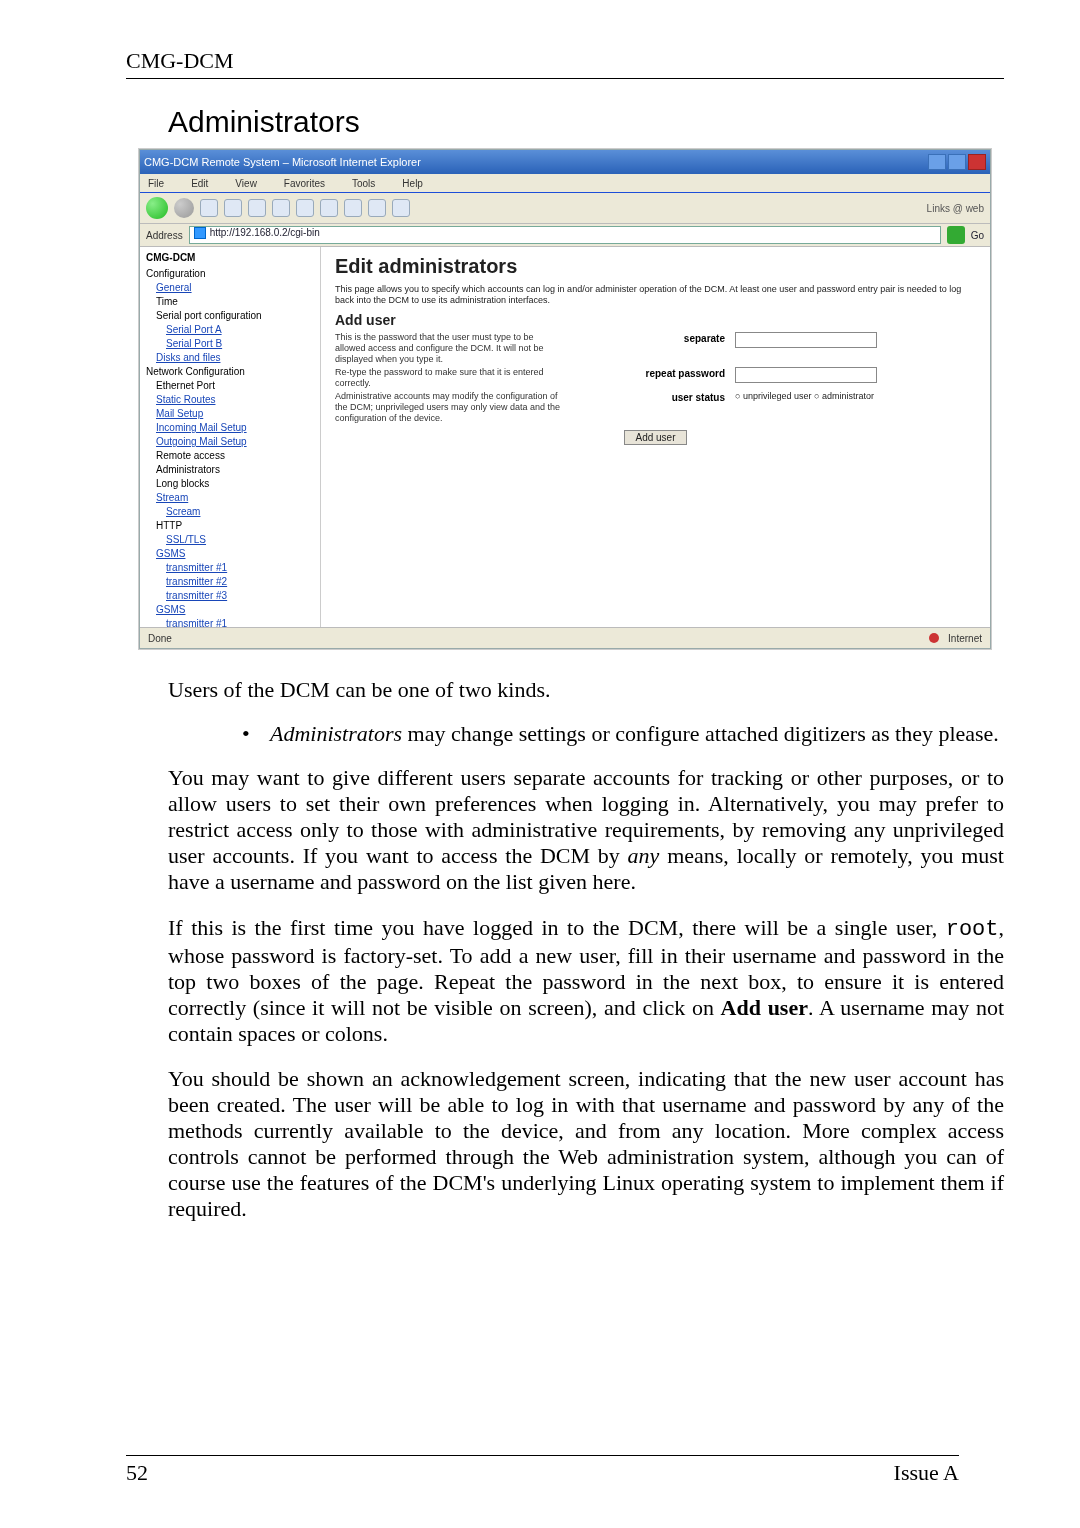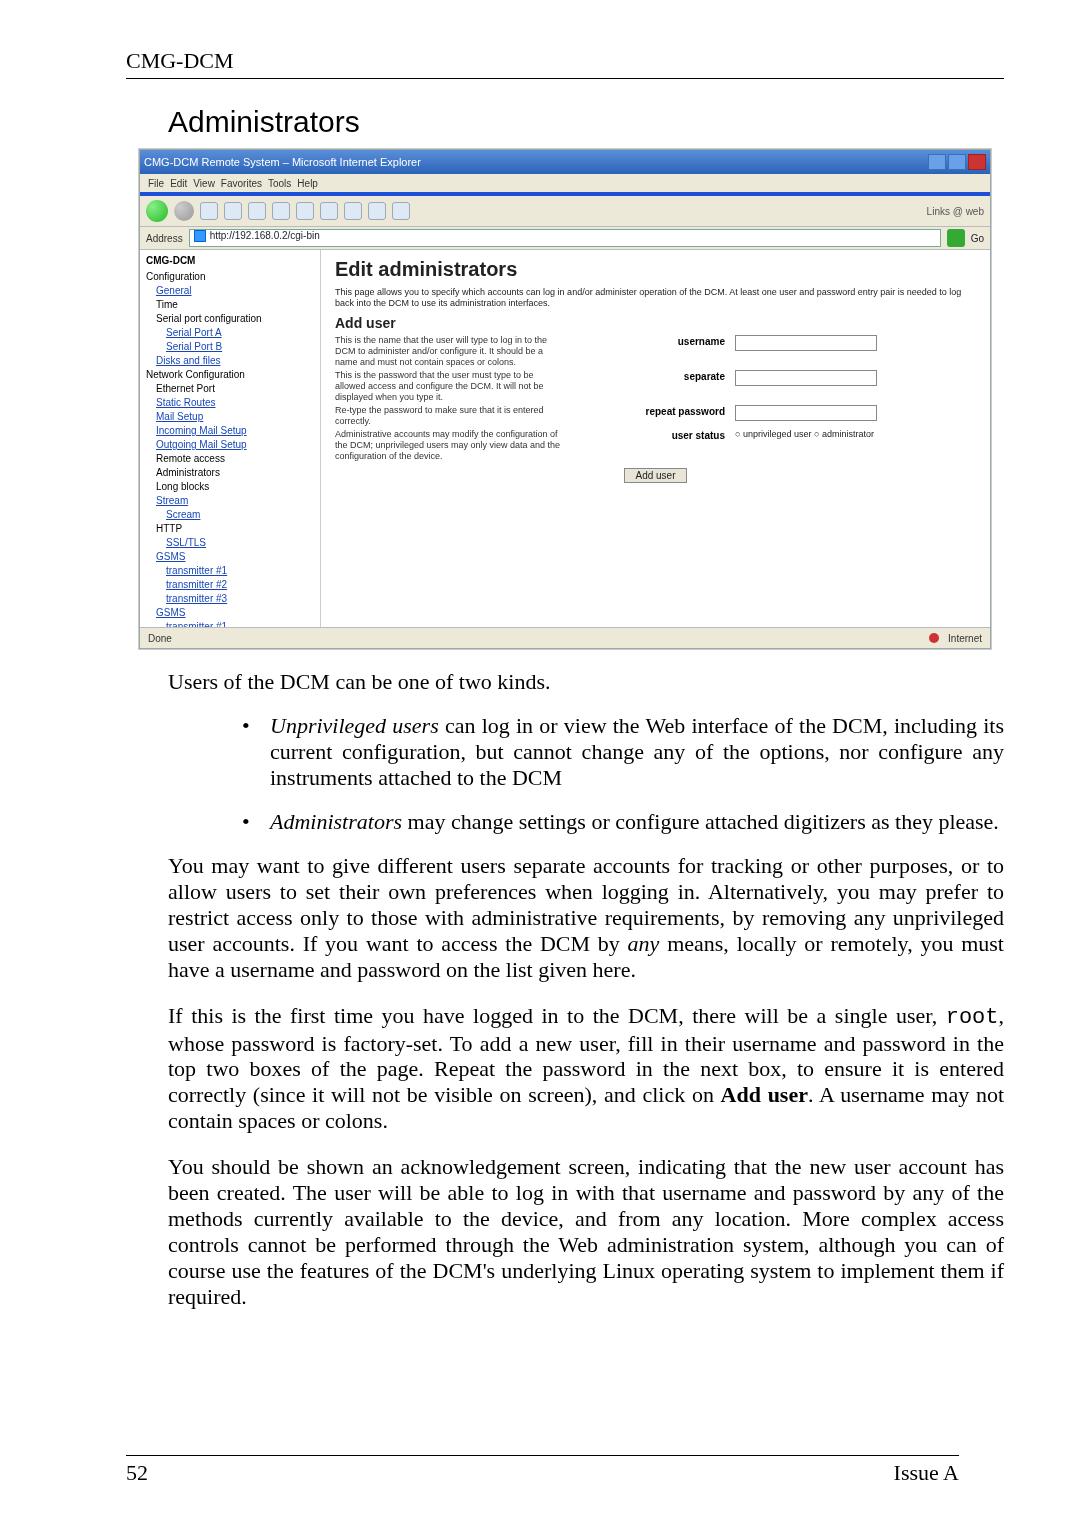--- a/index.html
+++ b/index.html
@@ -30,21 +30,21 @@
     font-size: 30px;
     font-weight: 400;
     margin: 0 0 10px 42px;
     color: #000;
   }
 
   
   .shot {
     width: 852px;
     height: 500px;
-    margin: 0 auto 20px auto;
+    margin: 0 auto 28px auto;
     border: 1px solid #9aa;
     box-sizing: border-box;
     font-family: Tahoma, Arial, sans-serif;
     font-size: 10px;
     color: #223;
     background: #fff;
     position: relative;
     box-shadow: 0 0 0 1px #ccc;
     overflow: hidden;
   }
@@ -62,23 +62,23 @@
   .titlebar .wbtn {
     width: 18px; height: 16px;
     background: #c33; border: 1px solid #922;
     box-sizing: border-box;
   }
   .titlebar .wbtn.min { background:#6aa0e8; border-color:#3a70b8;}
   .titlebar .wbtn.max { background:#6aa0e8; border-color:#3a70b8;}
   .menubar {
     height: 18px;
     background: #ece9d8;
-    border-bottom: 4px solid #1d4ed8;
-    display: flex;
-    gap: 6px;
+    border-bottom: 1px solid #1d4ed8;
+    display: flex;
+    gap: 27px;
     align-items: center;
     padding: 0 8px;
     font-size: 10px;
     color: #333;
   }
   .toolbar {
     height: 30px;
     background: #ece9d8;
     border-bottom: 1px solid #bbb;
     display: flex;
@@ -299,25 +299,20 @@
         <a class="grp">GSMS</a>
         <a class="grp2"> transmitter #1</a>
 
       </div>
       <div class="main">
         <h2>Edit administrators</h2>
         <div style="font-size:9px; line-height:11px; margin-bottom:6px;">This page allows you to specify which accounts can log in and/or administer operation of the DCM. At least one user and password entry pair is needed to log back into the DCM to use its administration interfaces.</div>
         <h3>Add user</h3>
 
         <div class="frow">
-          <div class="fdesc">This is the name that the user will type to log in to the DCM to administer and/or configure it. It should be a name and must not contain spaces or colons.</div>
-          <div class="flabel">username</div>
-          <div class="finput"></div>
-        </div>
-        <div class="frow">
           <div class="fdesc">This is the password that the user must type to be allowed access and configure the DCM. It will not be displayed when you type it.</div>
           <div class="flabel">separate</div>
           <div class="finput"></div>
         </div>
         <div class="frow">
           <div class="fdesc">Re-type the password to make sure that it is entered correctly.</div>
           <div class="flabel">repeat password</div>
           <div class="finput"></div>
         </div>
         <div class="frow">
@@ -336,23 +331,20 @@
           <span class="dot"></span>
           <span>Internet</span>
         </span>
     </div>
   </div>
 
   <div class="intro">Users of the DCM can be one of two kinds.</div>
 
   <ul class="bullets">
     <li>
-      <em>Unprivileged users</em><span> can log in or view the Web interface of the DCM, including its current configuration, but cannot change any of the options, nor configure any instruments attached to the DCM</span>
-    </li>
-    <li>
       <em>Administrators</em><span> may change settings or configure attached digitizers as they please.</span>
     </li>
   </ul>
 
   <div class="body-block body-text">
     <p>
       <span>You may want to give different users separate accounts for tracking or other purposes, or to allow users to set their own preferences when logging in. Alternatively, you may prefer to restrict access only to those with administrative requirements, by removing any unprivileged user accounts. If you want to access the DCM by </span><em>any</em><span> means, locally or remotely, you must have a username and password on the list given here.</span>
     </p>
     <p>
       <span>If this is the first time you have logged in to the DCM, there will be a single user, </span><span class="mono">root</span><span>, whose password is factory-set. To add a new user, fill in their username and password in the top two boxes of the page. Repeat the password in the next box, to ensure it is entered correctly (since it will not be visible on screen), and click on </span><strong>Add user</strong><span>. A username may not contain spaces or colons.</span>

